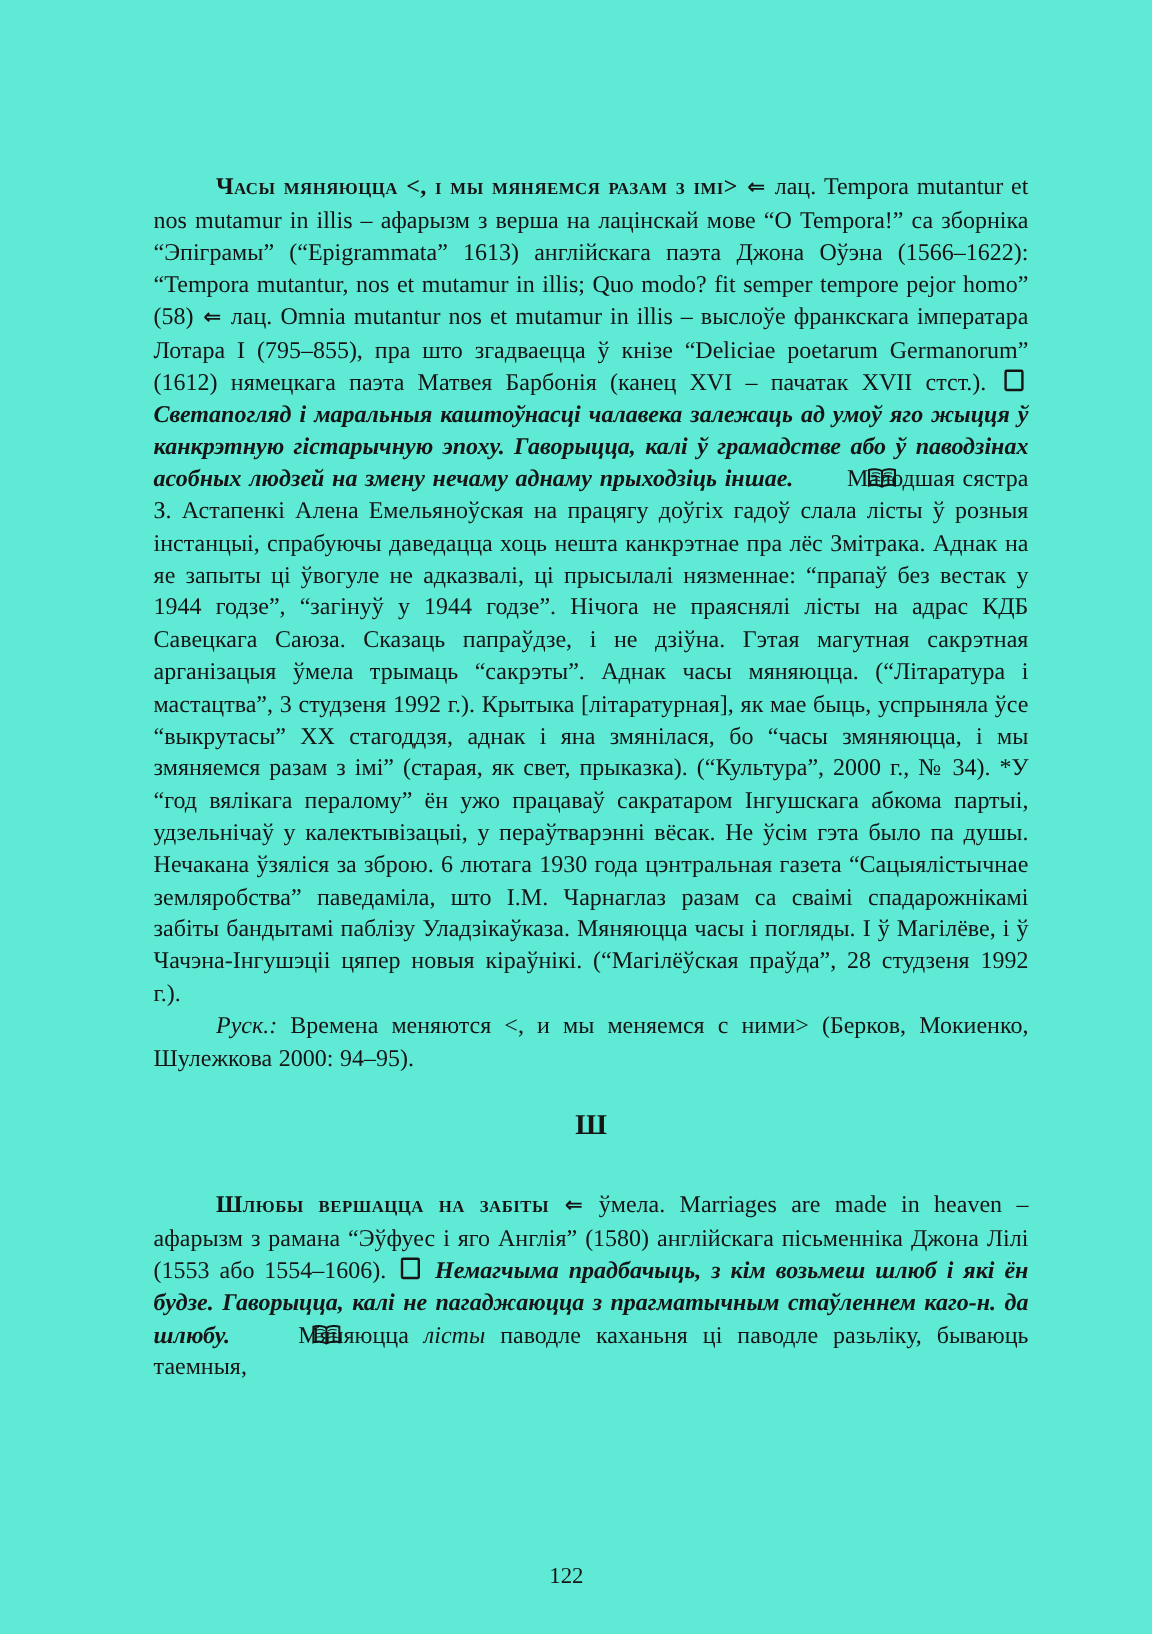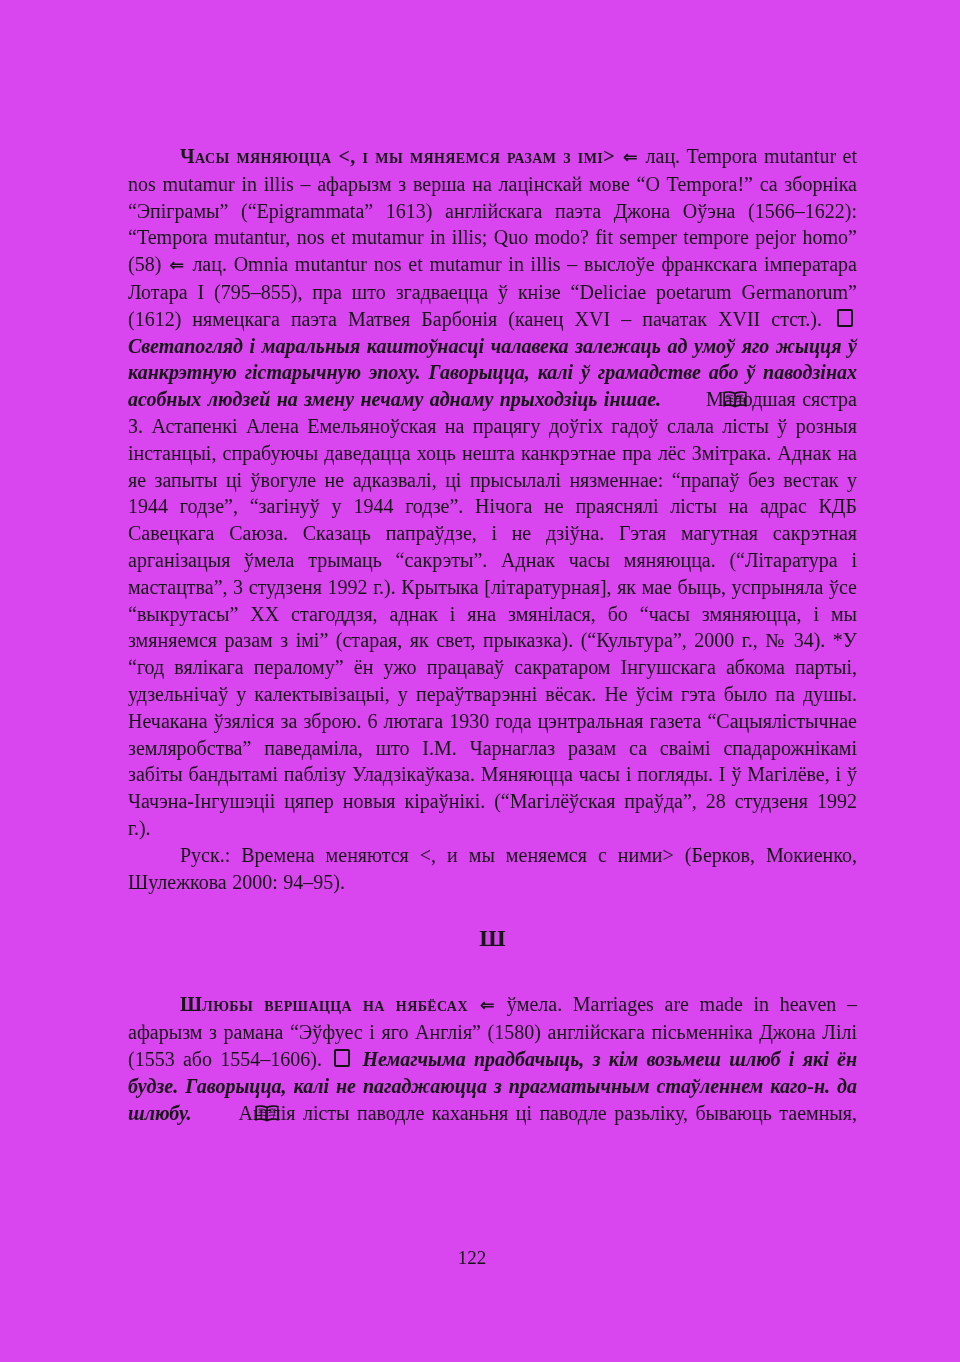--- a/index.html
+++ b/index.html
@@ -1,19 +1,19 @@
 <!DOCTYPE html>
 <html><head>
 <meta charset="utf-8">
 <style>
   html,body{margin:0;padding:0;background:#ffffff;}
   .sheet{
     position:relative;
     width:960px;height:1362px;
-    background:#d946ef;
+    background:#5eead4;
     overflow:hidden;
     font-family:"Liberation Serif","DejaVu Serif",serif;
     color:#151515;
   }
   .textblock{
     position:absolute;
     left:128px;top:143px;width:729px;
   }
   .para{
     margin:0;
@@ -24,21 +24,21 @@
     word-spacing:0.5px;
   }
   .para.cutoff{ text-align-last:justify; }
   .run{ }
   .hw{
     font-weight:bold;
     font-variant:small-caps;
     letter-spacing:0.4px;
   }
   .bi{ font-weight:bold; font-style:italic; }
-  .i{ }
+  .i{ font-style:italic; }
   .arrow{
     font-family:"DejaVu Sans",sans-serif;
     font-weight:bold;
     font-size:18px;
   }
   .sym-square{
     display:inline-block;
     width:12px;height:14px;
     border:2.4px solid #141414;
     border-radius:2px;
@@ -54,21 +54,21 @@
   .section-heading{
     margin:30px 0 40px 0;
     text-align:center;
     text-indent:0;
     font-weight:bold;
     font-size:24px;
     line-height:26px;
   }
   .pagenum{
     position:absolute;
-    left:0;top:1247px;width:944px;
+    left:0;top:1303px;width:944px;
     text-align:center;
     font-size:19px;
   }
 </style>
 </head>
 <body>
 
 <div class="sheet">
   <div class="textblock">
 
@@ -80,27 +80,27 @@
     <path d="M12 2.5 L12 15.6" stroke="#141414" stroke-width="1.7"></path>
     <path d="M3.5 4.4 C6 3.8 9 4 10.5 5 M3.5 7.4 C6 6.8 9 7 10.5 8 M3.5 10.4 C6 9.8 9 10 10.5 11" stroke="#141414" stroke-width="0.9" fill="none"></path>
     <path d="M13.5 5 C15 4 18 3.8 20.5 4.4 M13.5 8 C15 7 18 6.8 20.5 7.4 M13.5 11 C15 10 18 9.8 20.5 10.4" stroke="#141414" stroke-width="0.9" fill="none"></path>
   </svg></span>
 <span class="run plain"> Малодшая сястра З. Астапенкі Алена Емельяноўская на працягу доўгіх гадоў слала лісты ў розныя інстанцыі, спрабуючы даведацца хоць нешта канкрэтнае пра лёс Змітрака. Аднак на яе запыты ці ўвогуле не адказвалі, ці прысылалі нязменнае: “прапаў без вестак у 1944 годзе”, “загінуў у 1944 годзе”. Нічога не праяснялі лісты на адрас КДБ Савецкага Саюза. Сказаць папраўдзе, і не дзіўна. Гэтая магутная сакрэтная арганізацыя ўмела трымаць “сакрэты”. Аднак часы мяняюцца. (“Літаратура і мастацтва”, 3 студзеня 1992 г.). Крытыка [літаратурная], як мае быць, успрыняла ўсе “выкрутасы” XX стагоддзя, аднак і яна змянілася, бо “часы змяняюцца, і мы змяняемся разам з імі” (старая, як свет, прыказка). (“Культура”, 2000 г., № 34). *У “год вялікага пералому” ён ужо працаваў сакратаром Інгушскага абкома партыі, удзельнічаў у калектывізацыі, у пераўтварэнні вёсак. Не ўсім гэта было па душы. Нечакана ўзяліся за зброю. 6 лютага 1930 года цэнтральная газета “Сацыялістычнае земляробства” паведаміла, што І.М. Чарнаглаз разам са сваімі спадарожнікамі забіты бандытамі паблізу Уладзікаўказа. Мяняюцца часы і погляды. І ў Магілёве, і ў Чачэна-Інгушэціі цяпер новыя кіраўнікі. (“Магілёўская праўда”, 28 студзеня 1992 г.).</span></p>
 
     <p class="para"><span class="run i">Руск.:</span><span class="run plain"> Времена меняются &lt;, и мы меняемся с ними&gt; (Берков, Мокиенко, Шулежкова 2000: 94–95).</span></p>
 
     <p class="para section-heading">Ш</p>
 
-    <p class="para cutoff"><span class="run hw">Шлюбы вершацца на нябёсах</span><span class="run arrow"> ⇐ </span><span class="run plain">ўмела. </span><span class="run plain">Marriages are made in heaven – афарызм з рамана “Эўфуес і яго Англія” (1580) англійскага пісьменніка Джона Лілі (1553 або 1554–1606). </span>
+    <p class="para cutoff"><span class="run hw">Шлюбы вершацца на забіты</span><span class="run arrow"> ⇐ </span><span class="run plain">ўмела. </span><span class="run plain">Marriages are made in heaven – афарызм з рамана “Эўфуес і яго Англія” (1580) англійскага пісьменніка Джона Лілі (1553 або 1554–1606). </span>
   <span class="sym-square"></span>
 <span class="run bi"> Немагчыма прадбачыць, з кім возьмеш шлюб і які ён будзе. Гаворыцца, калі не пагаджаюцца з прагматычным стаўленнем каго-н. да шлюбу. </span>
   <span class="sym-book"><svg width="24" height="17" viewBox="0 0 24 17">
     <path d="M12 2.5 C9.5 0.8 4 0.6 1.2 1.6 L1.2 14.6 C4 13.6 9.5 13.8 12 15.6 C14.5 13.8 20 13.6 22.8 14.6 L22.8 1.6 C20 0.6 14.5 0.8 12 2.5 Z" fill="none" stroke="#141414" stroke-width="1.7"></path>
     <path d="M12 2.5 L12 15.6" stroke="#141414" stroke-width="1.7"></path>
     <path d="M3.5 4.4 C6 3.8 9 4 10.5 5 M3.5 7.4 C6 6.8 9 7 10.5 8 M3.5 10.4 C6 9.8 9 10 10.5 11" stroke="#141414" stroke-width="0.9" fill="none"></path>
     <path d="M13.5 5 C15 4 18 3.8 20.5 4.4 M13.5 8 C15 7 18 6.8 20.5 7.4 M13.5 11 C15 10 18 9.8 20.5 10.4" stroke="#141414" stroke-width="0.9" fill="none"></path>
   </svg></span>
-<span class="run plain"> Англія </span><span class="run i">лісты</span><span class="run plain"> паводле каханьня ці паводле разьліку, бываюць таемныя,</span></p>
+<span class="run plain"> Мяняюцца </span><span class="run i">лісты</span><span class="run plain"> паводле каханьня ці паводле разьліку, бываюць таемныя,</span></p>
 
   </div>
 
   <div class="pagenum">122</div>
 </div>
 
 </body></html>

